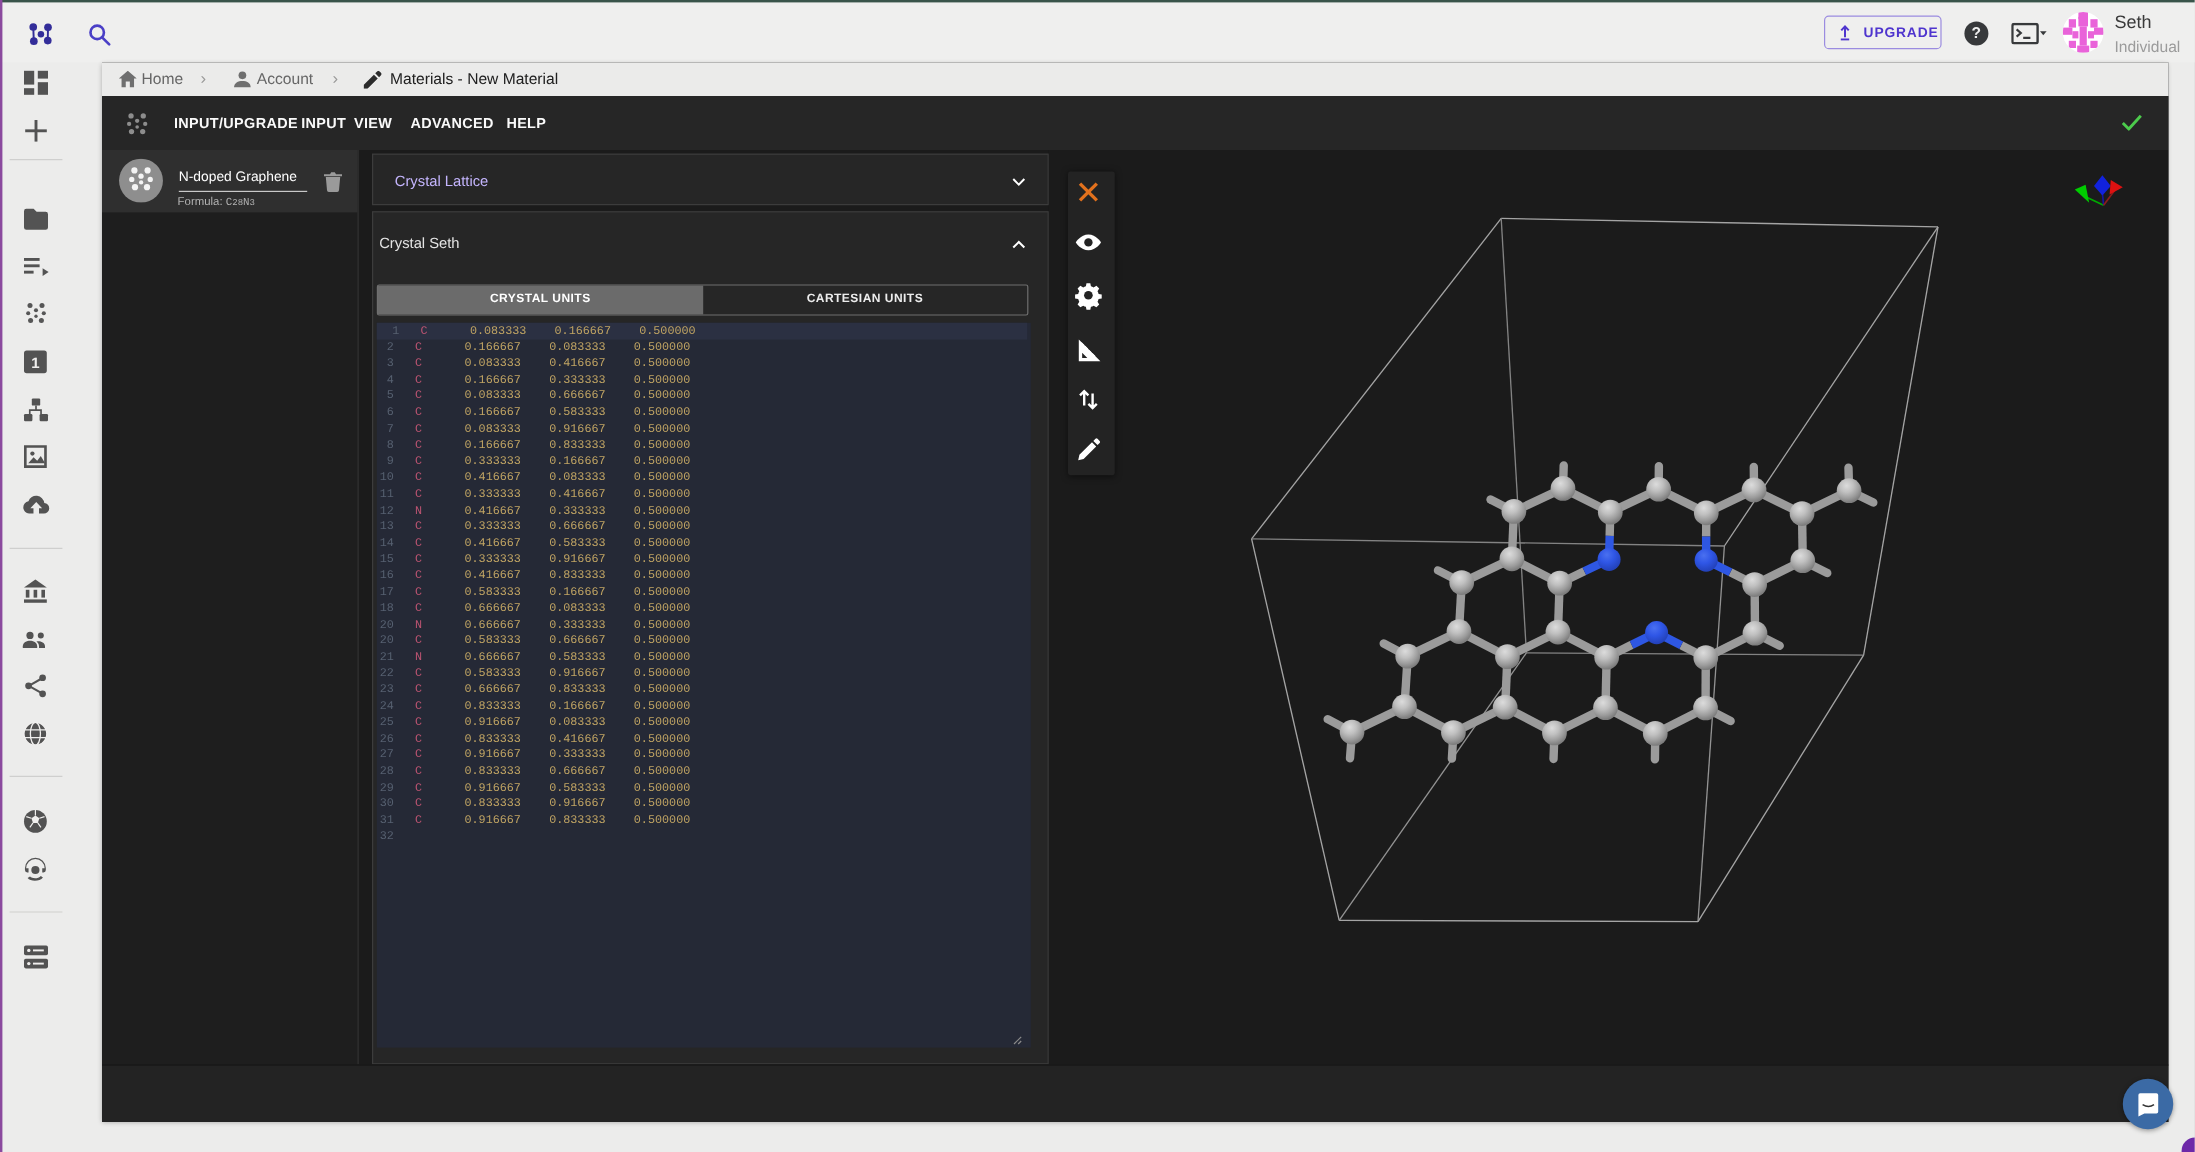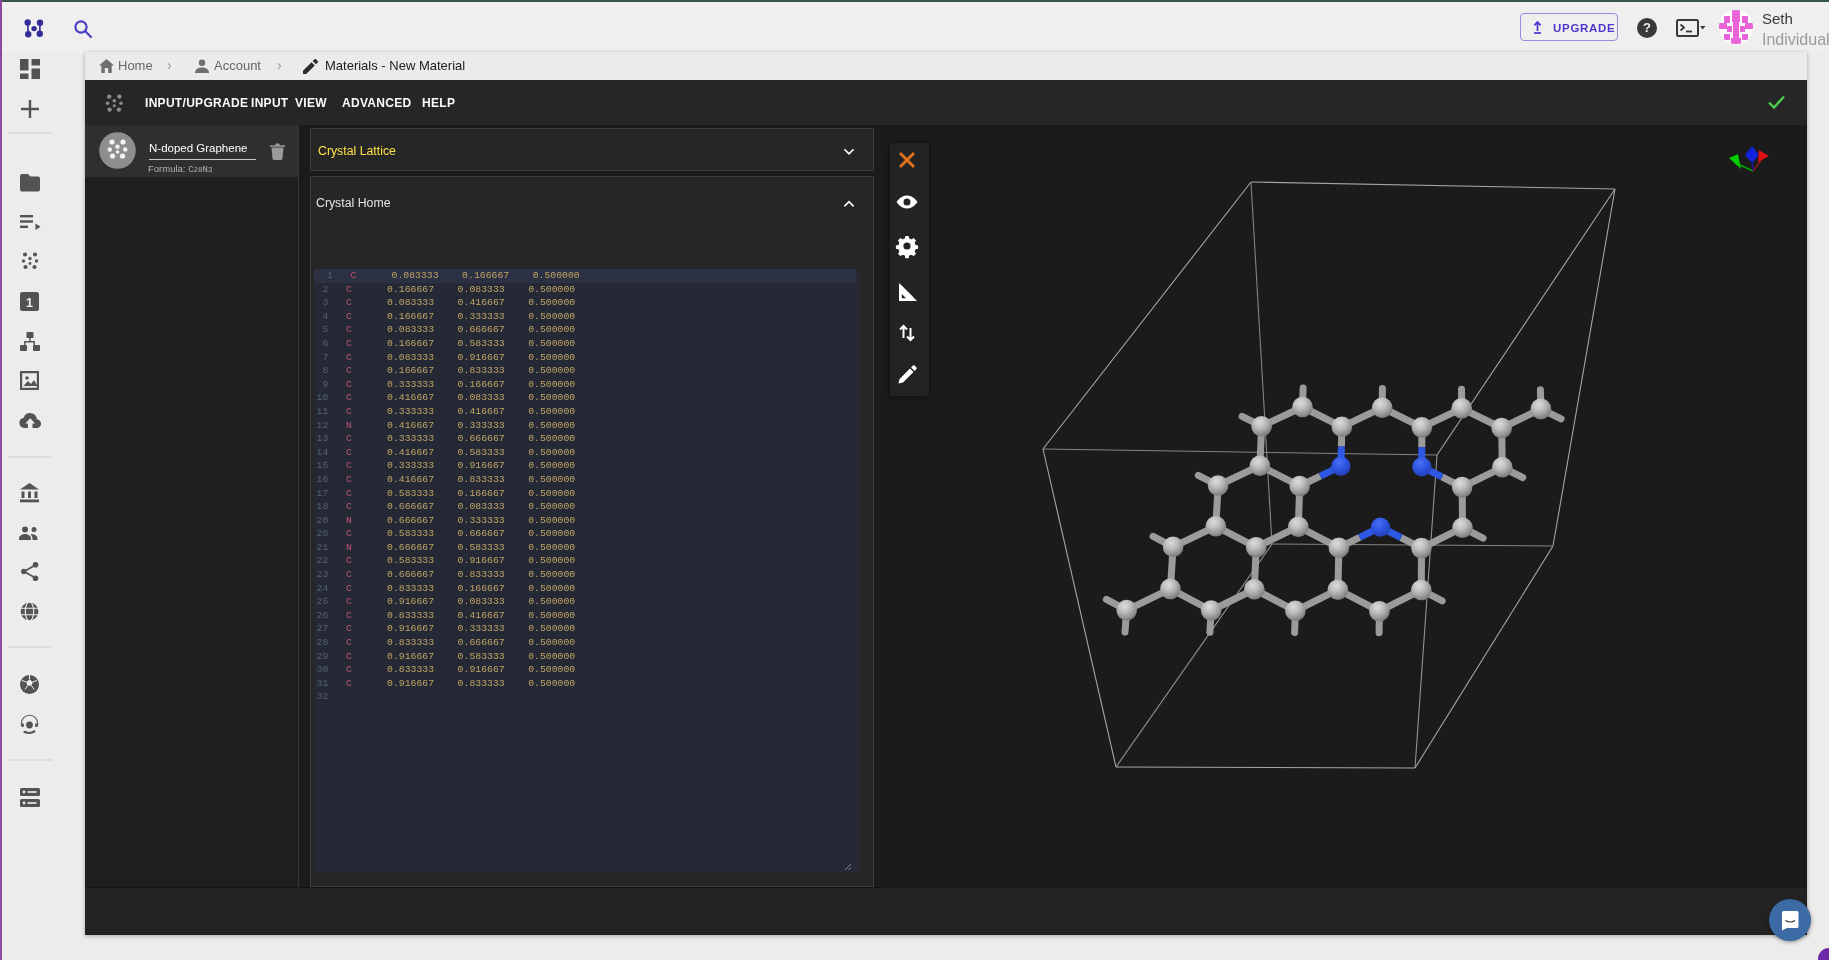--- a/index.html
+++ b/index.html
@@ -89,21 +89,21 @@
           <rect x="14" y="12" width="6" height="16"></rect>
           <rect x="8" y="16" width="5" height="6"></rect>
             <rect x="21" y="16" width="5" height="6"></rect>
           <rect x="5" y="24" width="6" height="6"></rect>
             <rect x="23" y="24" width="6" height="6"></rect>
           <rect x="12" y="28" width="10" height="6"></rect>
         </g>
       </g>
     </svg>
     <div class="abs" style="left:1760px;top:8px;font-size:15px;color:#3a3a3a;">Seth</div>
-    <div class="abs" style="left:1760px;top:29px;font-size:16px;color:#9b9b9b;">Individual</div>
+    <div class="abs" style="left:1760px;top:29px;font-size:13px;color:#9b9b9b;">Individual</div>
   </div>
   <div class="abs" id="sidebar">
     <svg class="abs icon" style="left:0;top:52px" width="62" height="880" viewBox="0 0 62 880">
       <g fill="#535353" stroke="none">
 
         <g transform="translate(20,7)">
           <rect x="0" y="0" width="8.5" height="11.5"></rect>
             <rect x="11.5" y="0" width="8.5" height="6.5"></rect>
           <rect x="11.5" y="9.5" width="8.5" height="10.5"></rect>
             <rect x="0" y="14.5" width="8.5" height="5.5"></rect>
@@ -276,31 +276,35 @@
         <div class="abs" style="left:64px;top:17px;font-size:11.5px;color:#fff;">N-doped Graphene</div>
         <div class="abs" style="left:64px;top:34px;width:107px;height:1px;background:#c9c9c9;"></div>
         <div class="abs" style="left:63px;top:38px;font-size:9.5px;color:#b2b2b2;">Formula: <span style="font-family:'Liberation Mono',monospace;font-size:9px;">C<span style="font-size:7.5px;">28</span>N<span style="font-size:7.5px;">3</span></span></div>
         <svg class="abs icon" style="left:185px;top:18px" width="15" height="17" viewBox="0 0 15 17">
           <path d="M1.5 4.5 h12 l-1 11 a1.5 1.5 0 0 1-1.5 1.4 h-7 a1.5 1.5 0 0 1-1.5-1.4 z M0 2.2 h15 v1.6 H0 z M5 2.2 l1-1.6 h3 l1 1.6 z" fill="#9a9a9a"></path>
         </svg>
       </div>
     </div>
     <div class="abs" id="midpanel">
       <div class="sect" style="top:3px;height:43px;">
-        <div class="abs" style="left:7px;top:15px;font-size:12.3px;color:#fde047;">Crystal Lattice</div>
+        <div class="abs" style="left:18px;top:15px;font-size:12.3px;color:#c4b5fd;">Crystal Lattice</div>
         <svg class="chev icon" style="top:17px" width="13" height="9" viewBox="0 0 13 9">
             <path d="M1.5 1.5 L6.5 6.5 L11.5 1.5" stroke="#fff" stroke-width="1.8" fill="none"></path>
           </svg>
       </div>
       <div class="sect" style="top:51px;height:711px;">
-        <div class="abs" style="left:5px;top:19px;font-size:12.3px;color:#e4e4e4;">Crystal Home</div>
+        <div class="abs" style="left:5px;top:19px;font-size:12.3px;color:#e4e4e4;">Crystal Seth</div>
         <svg class="chev icon" style="top:21px" width="13" height="9" viewBox="0 0 13 9">
             <path d="M1.5 7 L6.5 2 L11.5 7" stroke="#fff" stroke-width="1.8" fill="none"></path>
           </svg>
       </div>
+      <div class="tabwrap">
+          <div class="tab sel">CRYSTAL UNITS</div>
+          <div class="tab">CARTESIAN UNITS</div>
+        </div>
       <div id="editor"><span class="hl"><span class="ln"> 1</span>   <span class="el">C</span>      0.083333    0.166667    0.500000</span>
 <span class="ln"> 2</span>   <span class="el">C</span>      0.166667    0.083333    0.500000
 <span class="ln"> 3</span>   <span class="el">C</span>      0.083333    0.416667    0.500000
 <span class="ln"> 4</span>   <span class="el">C</span>      0.166667    0.333333    0.500000
 <span class="ln"> 5</span>   <span class="el">C</span>      0.083333    0.666667    0.500000
 <span class="ln"> 6</span>   <span class="el">C</span>      0.166667    0.583333    0.500000
 <span class="ln"> 7</span>   <span class="el">C</span>      0.083333    0.916667    0.500000
 <span class="ln"> 8</span>   <span class="el">C</span>      0.166667    0.833333    0.500000
 <span class="ln"> 9</span>   <span class="el">C</span>      0.333333    0.166667    0.500000
 <span class="ln">10</span>   <span class="el">C</span>      0.416667    0.083333    0.500000

